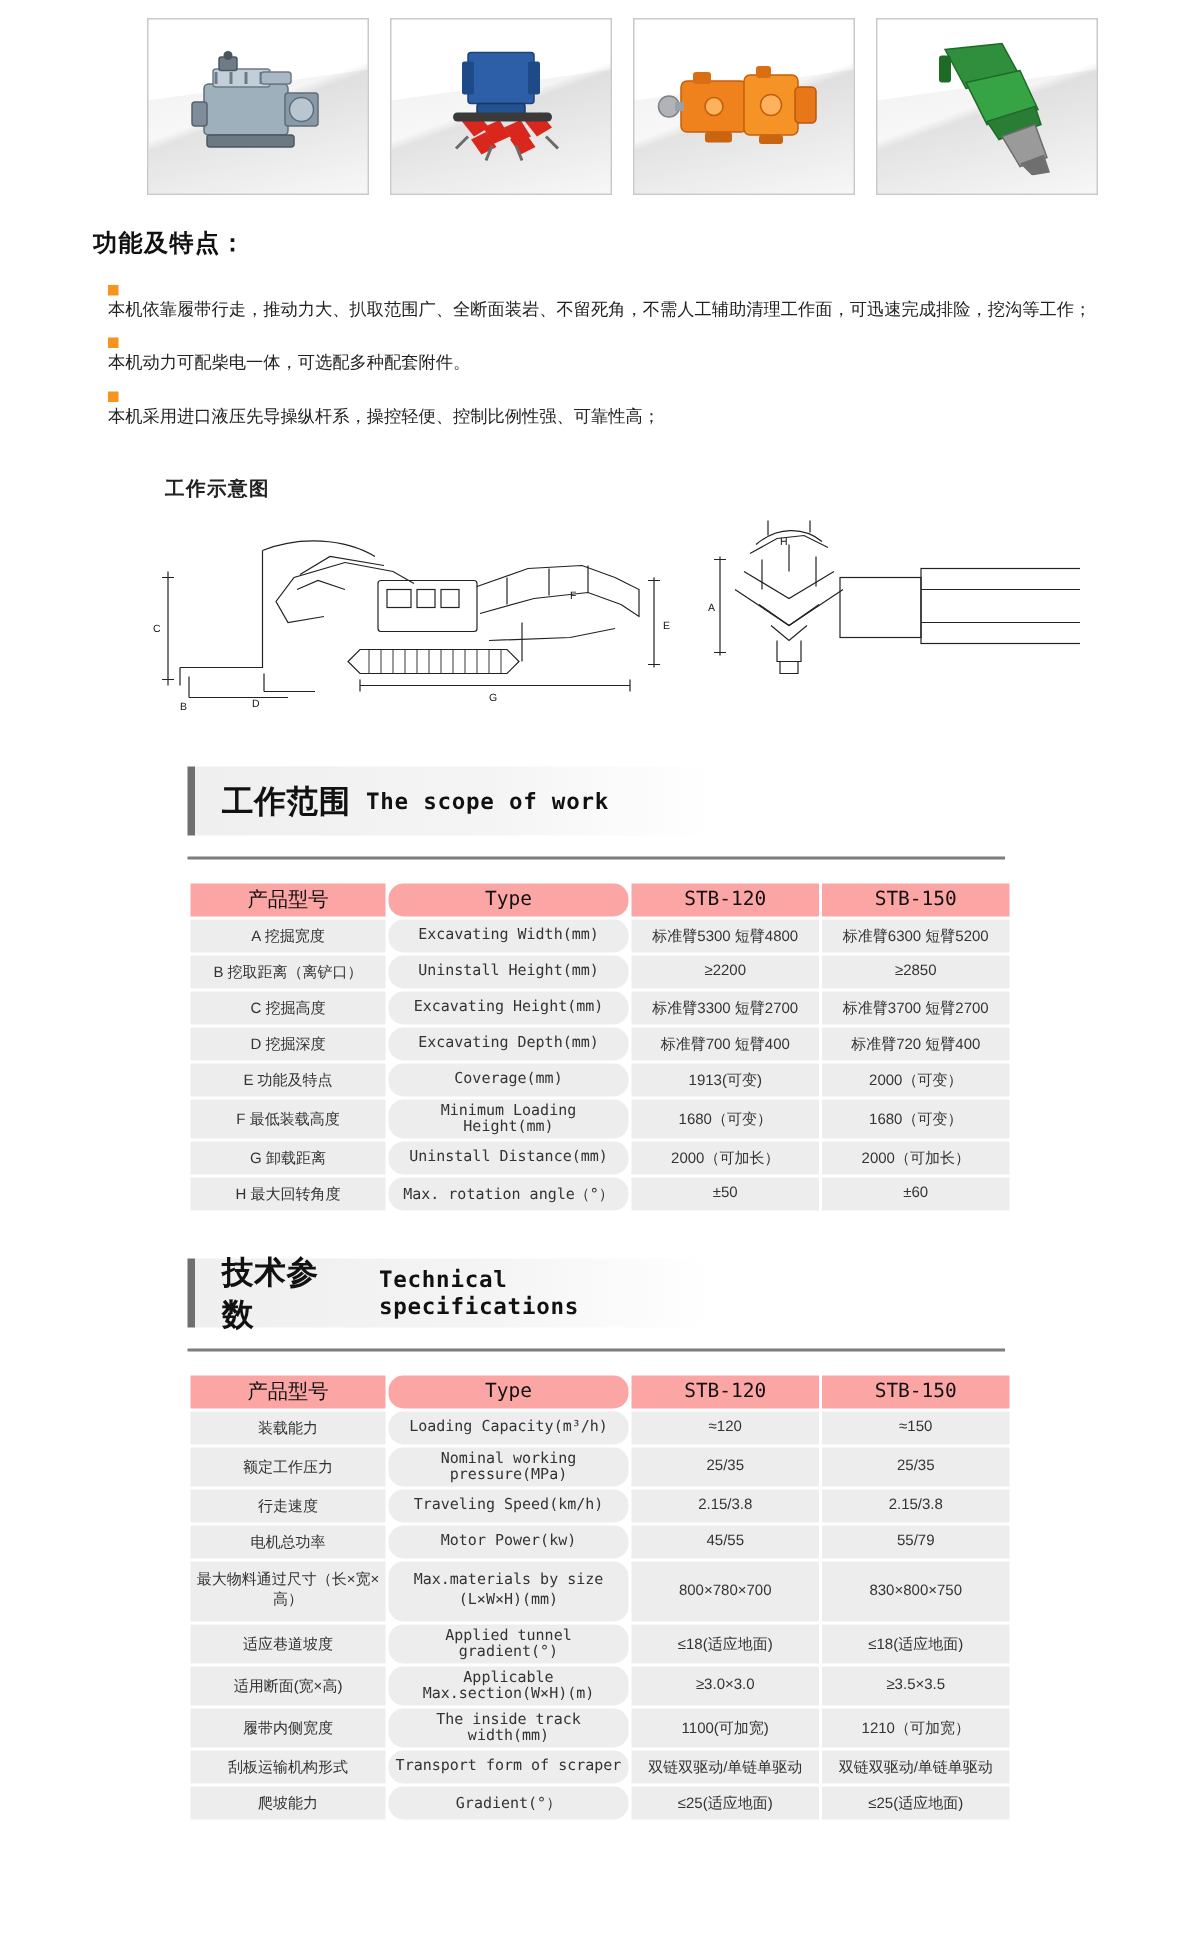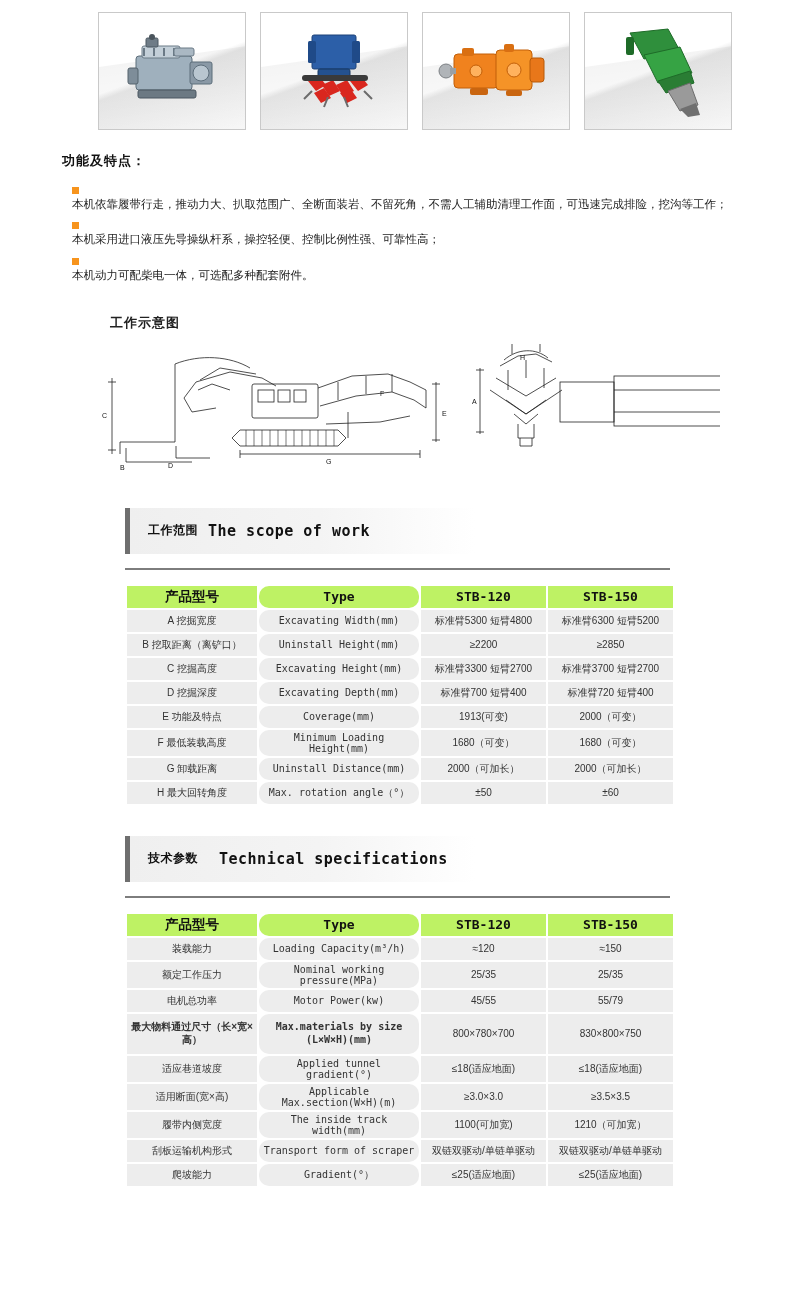--- a/index.html
+++ b/index.html
@@ -42,21 +42,21 @@
     left: 50%;
     top: 50%;
     transform: translate(-50%,-50%);
   }
 
   
   .features {
     padding: 22px 40px 0 62px;
   }
   .features h2 {
-    font-size: 13px;
+    font-size: 16px;
     margin: 0 0 10px 0;
     font-weight: bold;
     letter-spacing: 1px;
     color: #111;
   }
   .feat-line {
     display: flex;
     align-items: flex-start;
     font-size: 11.5px;
     line-height: 1.85;
@@ -88,21 +88,21 @@
     margin: 30px 0 0 125px;
     width: 350px;
     height: 46px;
     background: linear-gradient(90deg,#efefef 0%,#f4f4f4 55%,#ffffff 100%);
     border-left: 5px solid #6f6f6f;
     display: flex;
     align-items: center;
     padding-left: 18px;
   }
   .banner span {
-    font-size: 12px;
+    font-size: 21px;
     font-weight: bold;
     letter-spacing: 0.5px;
     color: #111;
     font-family: Liberation Mono, monospace;
   }
   .banner .en { font-family: "DejaVu Sans Mono", monospace; font-size: 15px; }
 
   
   table.spec {
     border-collapse: separate;
@@ -114,40 +114,40 @@
   table.spec td {
     background: #ededed;
     text-align: center;
     vertical-align: middle;
     font-size: 10px;
     height: 22px;
     padding: 2px 3px;
     color: #333;
   }
   table.spec tr.hdr td {
-    background: #bef264;
-    font-weight: bold;
+    background: #fca5a5;
+    font-weight: normal;
     font-size: 13.5px;
     height: 16px;
     color: #111;
   }
   table.spec tr.hdr td.en {
     font-family: "DejaVu Sans Mono", monospace;
     font-size: 13px;
   }
   td.c1 { width: 130px; }
   td.c2 { width: 160px; font-family: "DejaVu Sans Mono", monospace; font-size: 9.5px; border-radius: 10px; }
   td.c3, td.c4 { width: 125px; }
   .tbl-top {
     margin: 14px 0 0 125px;
     width: 545px;
     height: 2px;
     background: #7d7d7d;
   }
-  .two-line { line-height: 1.25; font-weight: bold; }
+  .two-line { line-height: 1.25; }
 </style>
 </head>
 <body>
 
 <div class="img-strip">
 
   <div class="img-card">
     <div class="gloss"></div>
     <svg class="prod" width="112" height="74" viewBox="0 0 112 74">
       <rect x="20" y="22" width="56" height="34" rx="3" fill="#9fb0bd" stroke="#5d6e7b"></rect>
@@ -217,25 +217,25 @@
 </div>
 
 <div class="features">
   <h2>功能及特点：</h2>
   <div class="feat-line">
     <span class="bullet"></span>
     <span>本机依靠履带行走，推动力大、扒取范围广、全断面装岩、不留死角，不需人工辅助清理工作面，可迅速完成排险，挖沟等工作；</span>
   </div>
   <div class="feat-line">
     <span class="bullet"></span>
-    <span>本机采用进口液压先导操纵杆系，操控轻便、控制比例性强、可靠性高；</span>
+    <span>本机动力可配柴电一体，可选配多种配套附件。</span>
   </div>
   <div class="feat-line">
     <span class="bullet"></span>
-    <span>本机动力可配柴电一体，可选配多种配套附件。</span>
+    <span>本机采用进口液压先导操纵杆系，操控轻便、控制比例性强、可靠性高；</span>
   </div>
 </div>
 
 <div class="diagram-wrap">
   <div class="diagram-title">工作示意图</div>
 
   <svg class="diagram-svg" width="640" height="140" viewBox="0 0 640 140">
     <g stroke="#222" fill="none" stroke-width="0.8">
 
       <path d="M95 26 L95 104 L40 104"></path>
@@ -393,20 +393,26 @@
         <td class="c3">≈120</td>
         <td class="c4">≈150</td>
       </tr>
   <tr>
         <td class="c1">额定工作压力</td>
         <td class="c2">Nominal working pressure(MPa)</td>
         <td class="c3">25/35</td>
         <td class="c4">25/35</td>
       </tr>
   <tr>
+        <td class="c1">行走速度</td>
+        <td class="c2">Traveling Speed(km/h)</td>
+        <td class="c3">2.15/3.8</td>
+        <td class="c4">2.15/3.8</td>
+      </tr>
+  <tr>
         <td class="c1">电机总功率</td>
         <td class="c2">Motor Power(kw)</td>
         <td class="c3">45/55</td>
         <td class="c4">55/79</td>
       </tr>
   <tr style="height:40px">
     <td class="c1 two-line" style="height:40px">最大物料通过尺寸（长×宽×高）</td>
     <td class="c2 two-line">Max.materials by size (L×W×H)(mm)</td>
     <td class="c3">800×780×700</td>
     <td class="c4">830×800×750</td>

